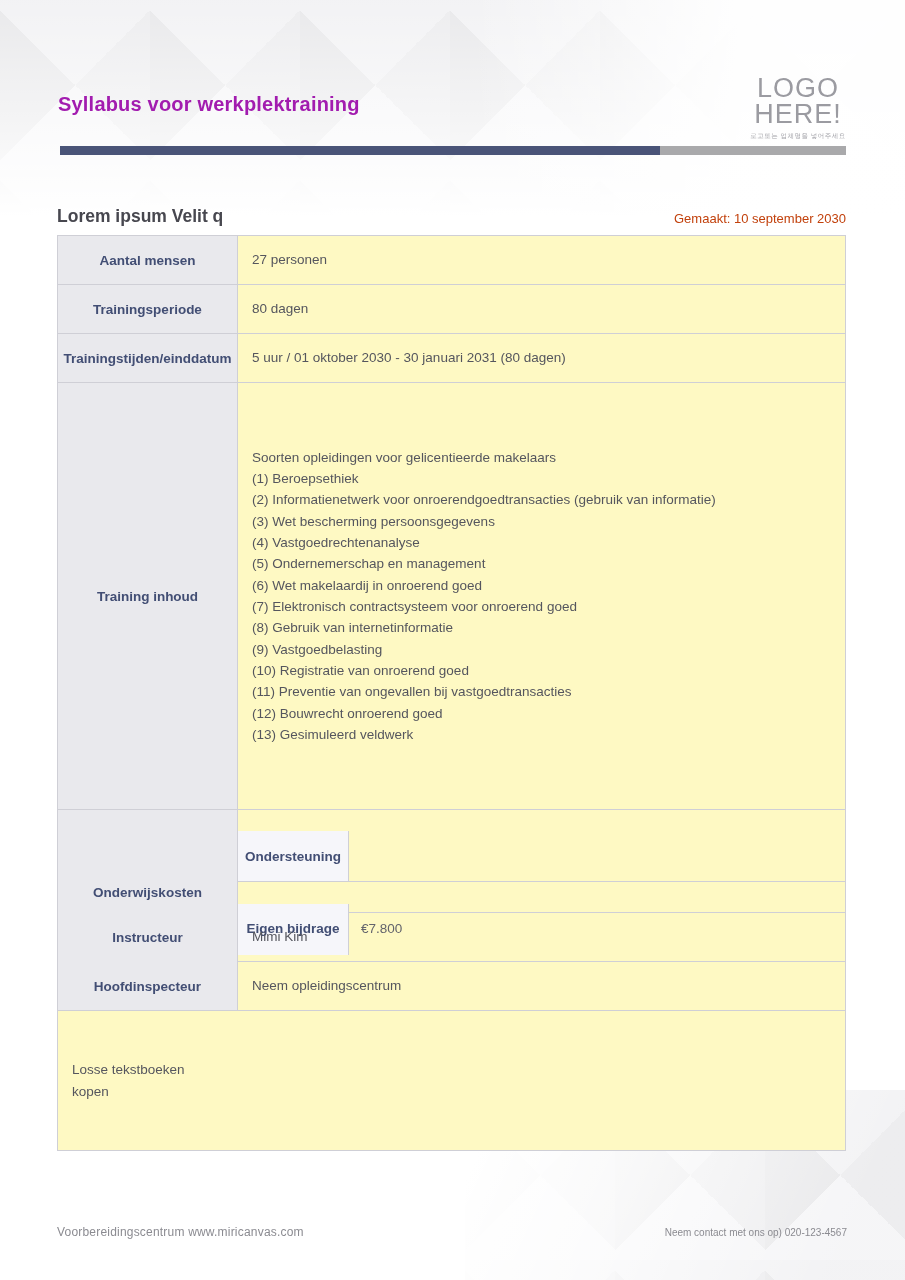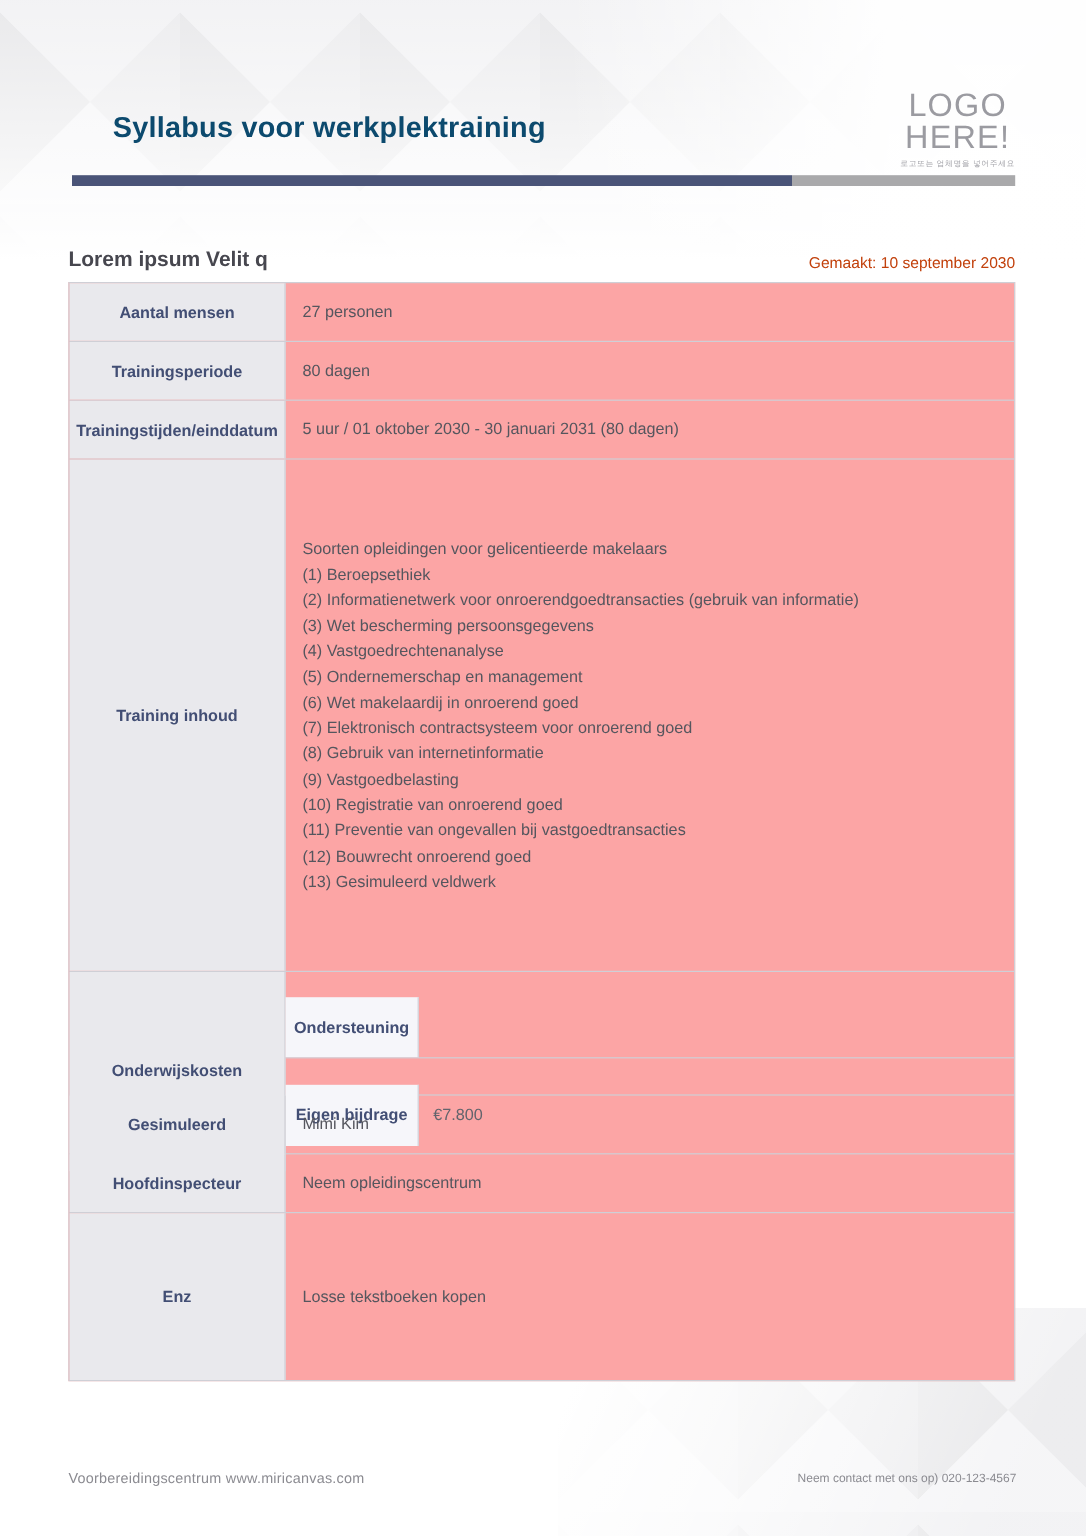--- a/index.html
+++ b/index.html
@@ -29,21 +29,21 @@
   .decor-bottom .fade {
     position:absolute; inset:0;
     background: linear-gradient(295deg, rgba(255,255,255,0.05) 15%, rgba(255,255,255,0.7) 60%, #ffffff 92%);
   }
 
   .content { position:relative; z-index:1; }
 
   
   .header-title {
     position:absolute; left:58px; top:93px;
-    font-size:24px; font-weight:bold; color:#0c4a6e; letter-spacing:0.2px;margin-left:36px;
+    font-size:20px; font-weight:bold; color:#a21caf; letter-spacing:0.2px;
   }
   .logo-block {
     position:absolute; right:59px; top:75px; text-align:center; width:96px;
   }
   .logo-text {
     font-size:27px; line-height:0.98; color:#9b9ba1; font-weight:400; letter-spacing:1px;
     white-space:pre-line;
   }
   .logo-caption {
     margin-top:4px; font-size:6.5px; color:#a4a4aa; letter-spacing:0.5px; white-space:nowrap;
@@ -60,21 +60,21 @@
   .doc-title-row {
     position:absolute; left:57px; top:206px; width:789px;
     display:flex; justify-content:space-between; align-items:flex-end;
   }
   .doc-title { font-size:17.5px; font-weight:bold; color:#47474f; }
   .doc-created { font-size:13px; color:#c2410c; padding-bottom:1px; }
 
   
   .doc-table {
     position:absolute; left:57px; top:235px; width:789px;
-    border:1px solid #cfcfd6; background:#fca5a5;
+    border:1px solid #cfcfd6; background:#fef9c3;
   }
   .t-row { display:grid; grid-template-columns:180px 1fr; border-bottom:1px solid #cfcfd6; }
   .t-row:last-child { border-bottom:none; }
   .t-label {
     background:#e9e9ed; border-right:1px solid #cfcfd6;
     display:flex; align-items:center; justify-content:center; text-align:center;
     font-size:13.5px; font-weight:bold; color:#424e74; padding:2px 3px;
   }
   .t-value {
     display:flex; align-items:center;
@@ -182,31 +182,30 @@
           </div>
           <div class="subrow">
             <div class="sub-label">Eigen bijdrage</div>
             <div class="sub-value">€7.800</div>
           </div>
         </div>
       </div>
 
 
       <div class="t-row h49">
-        <div class="t-label">Gesimuleerd</div>
+        <div class="t-label">Instructeur</div>
         <div class="t-value">Mimi Kim</div>
       </div>
 
       <div class="t-row h49">
         <div class="t-label">Hoofdinspecteur</div>
         <div class="t-value">Neem opleidingscentrum</div>
       </div>
 
       <div class="t-row h139">
-        <div class="t-label">Enz</div>
         <div class="t-value">Losse tekstboeken kopen</div>
       </div>
 
     </div>
 
     <div class="footer-left">Voorbereidingscentrum www.miricanvas.com</div>
     <div class="footer-right">Neem contact met ons op) 020-123-4567</div>
 
   </div>
 </div>

